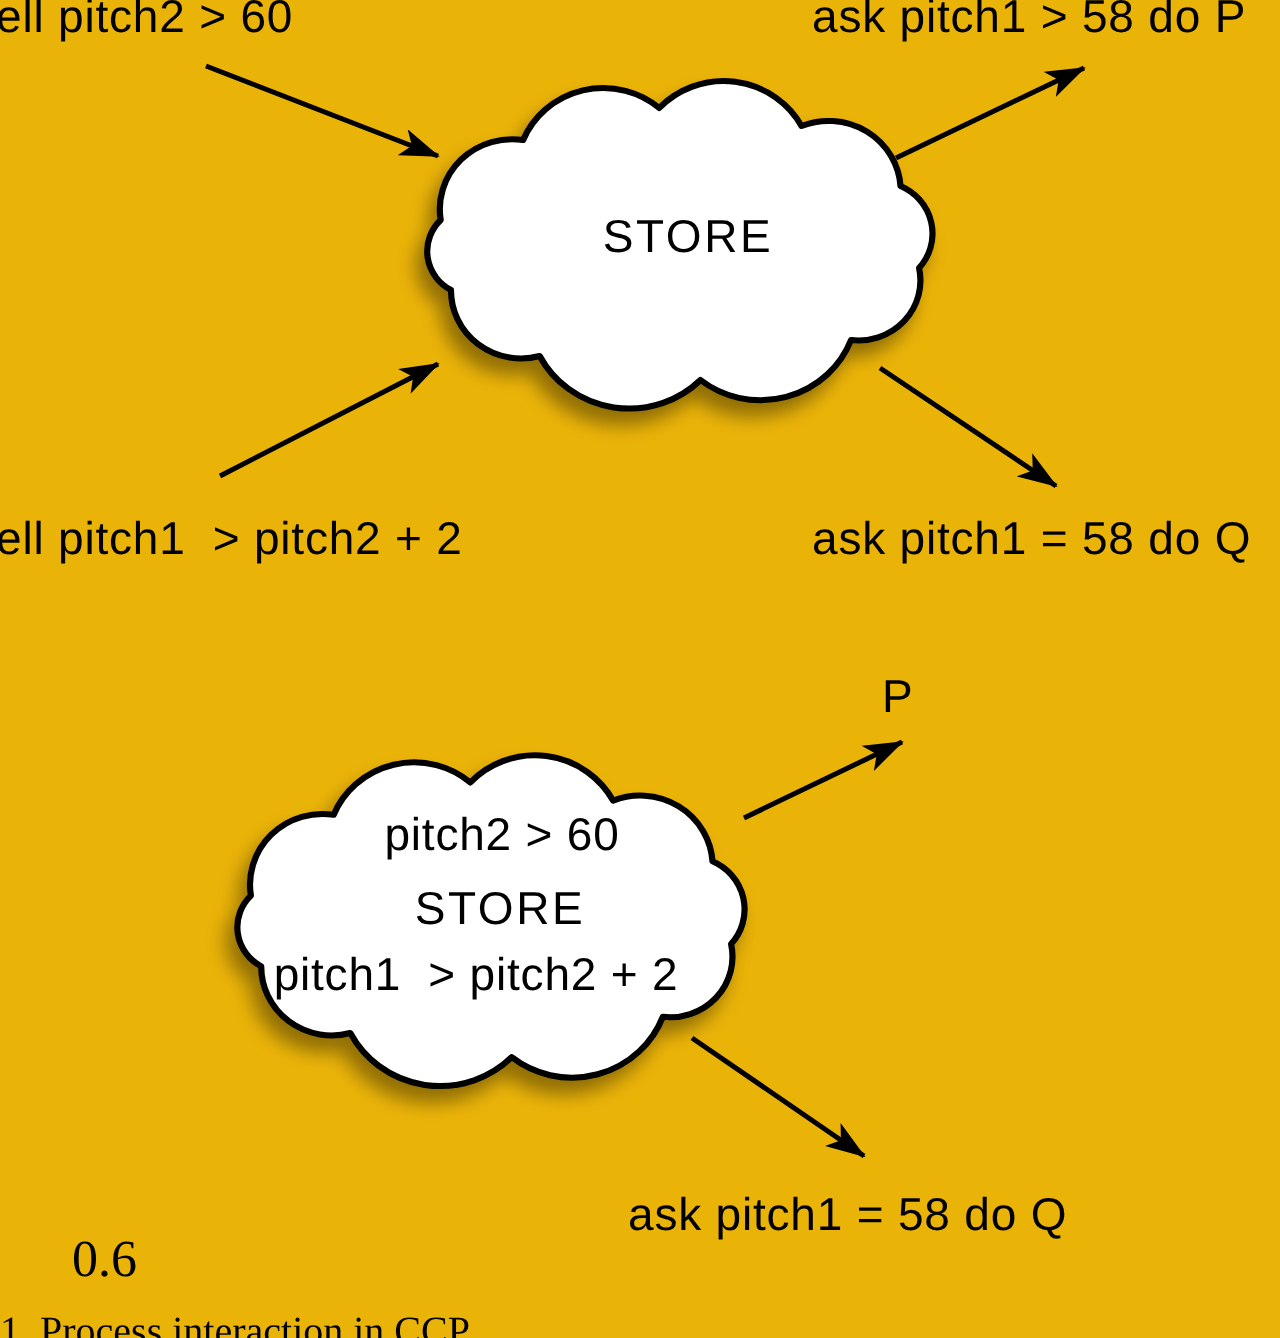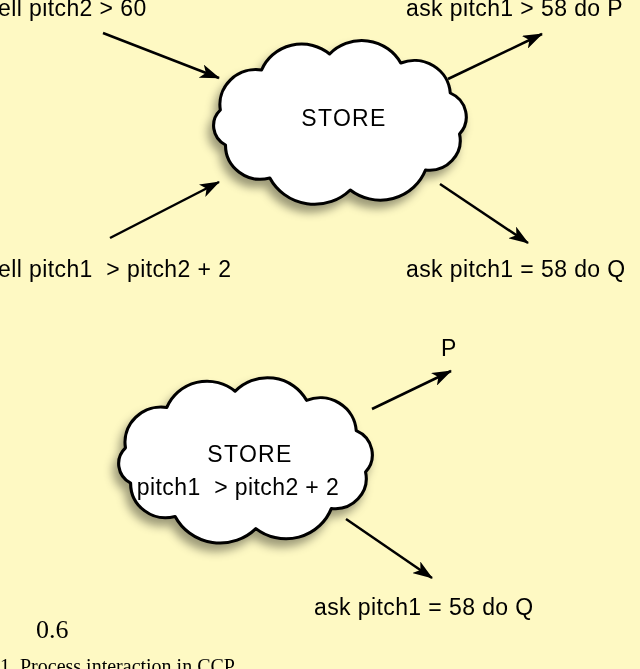--- a/index.html
+++ b/index.html
@@ -1,20 +1,20 @@
 <!DOCTYPE html>
 <html><head>
 <meta charset="utf-8">
 <style>
   html,body{margin:0;padding:0;background:#fff;}
   #stage{
     position:relative;
     width:640px;height:669px;
     overflow:hidden;
-    background:#fef9c3;
+    background:#eab308;
     font-family:"Liberation Sans",sans-serif;
   }
   #diagram-svg{position:absolute;left:0;top:0;}
   .label{
     position:absolute;
     white-space:pre;
     font:23px/1 "Liberation Sans",sans-serif;
     color:#000;
     letter-spacing:0.4px;
   }
@@ -52,20 +52,21 @@
     <line x1="372" y1="409" x2="451" y2="371" stroke="#000" stroke-width="2.5" marker-end="url(#arrowHead)"></line>
     <line x1="346" y1="519" x2="432" y2="578" stroke="#000" stroke-width="2.5" marker-end="url(#arrowHead)"></line>
   </svg>
 
   <div class="label" style="left:-2px;top:-3px;">ell pitch2 &gt; 60</div>
   <div class="label" style="left:406px;top:-3px;">ask pitch1 &gt; 58 do P</div>
   <div class="label" style="left:-2px;top:258px;">ell pitch1  &gt; pitch2 + 2</div>
   <div class="label" style="left:406px;top:258px;">ask pitch1 = 58 do Q</div>
   <div class="label store centered" style="left:344px;top:107px;">STORE</div>
 
+  <div class="label centered" style="left:251px;top:406px;">pitch2 &gt; 60</div>
   <div class="label store centered" style="left:250px;top:443px;">STORE</div>
   <div class="label centered" style="left:238px;top:476px;">pitch1  &gt; pitch2 + 2</div>
   <div class="label" style="left:441px;top:337px;">P</div>
   <div class="label" style="left:314px;top:596px;">ask pitch1 = 58 do Q</div>
 
   <div class="label serif fig-num" style="left:36px;top:617px;text-align:center;">0.6</div>
   <div class="label serif caption" style="left:0px;top:656px;">1. Process interaction in CCP</div>
 
 </div>
 

